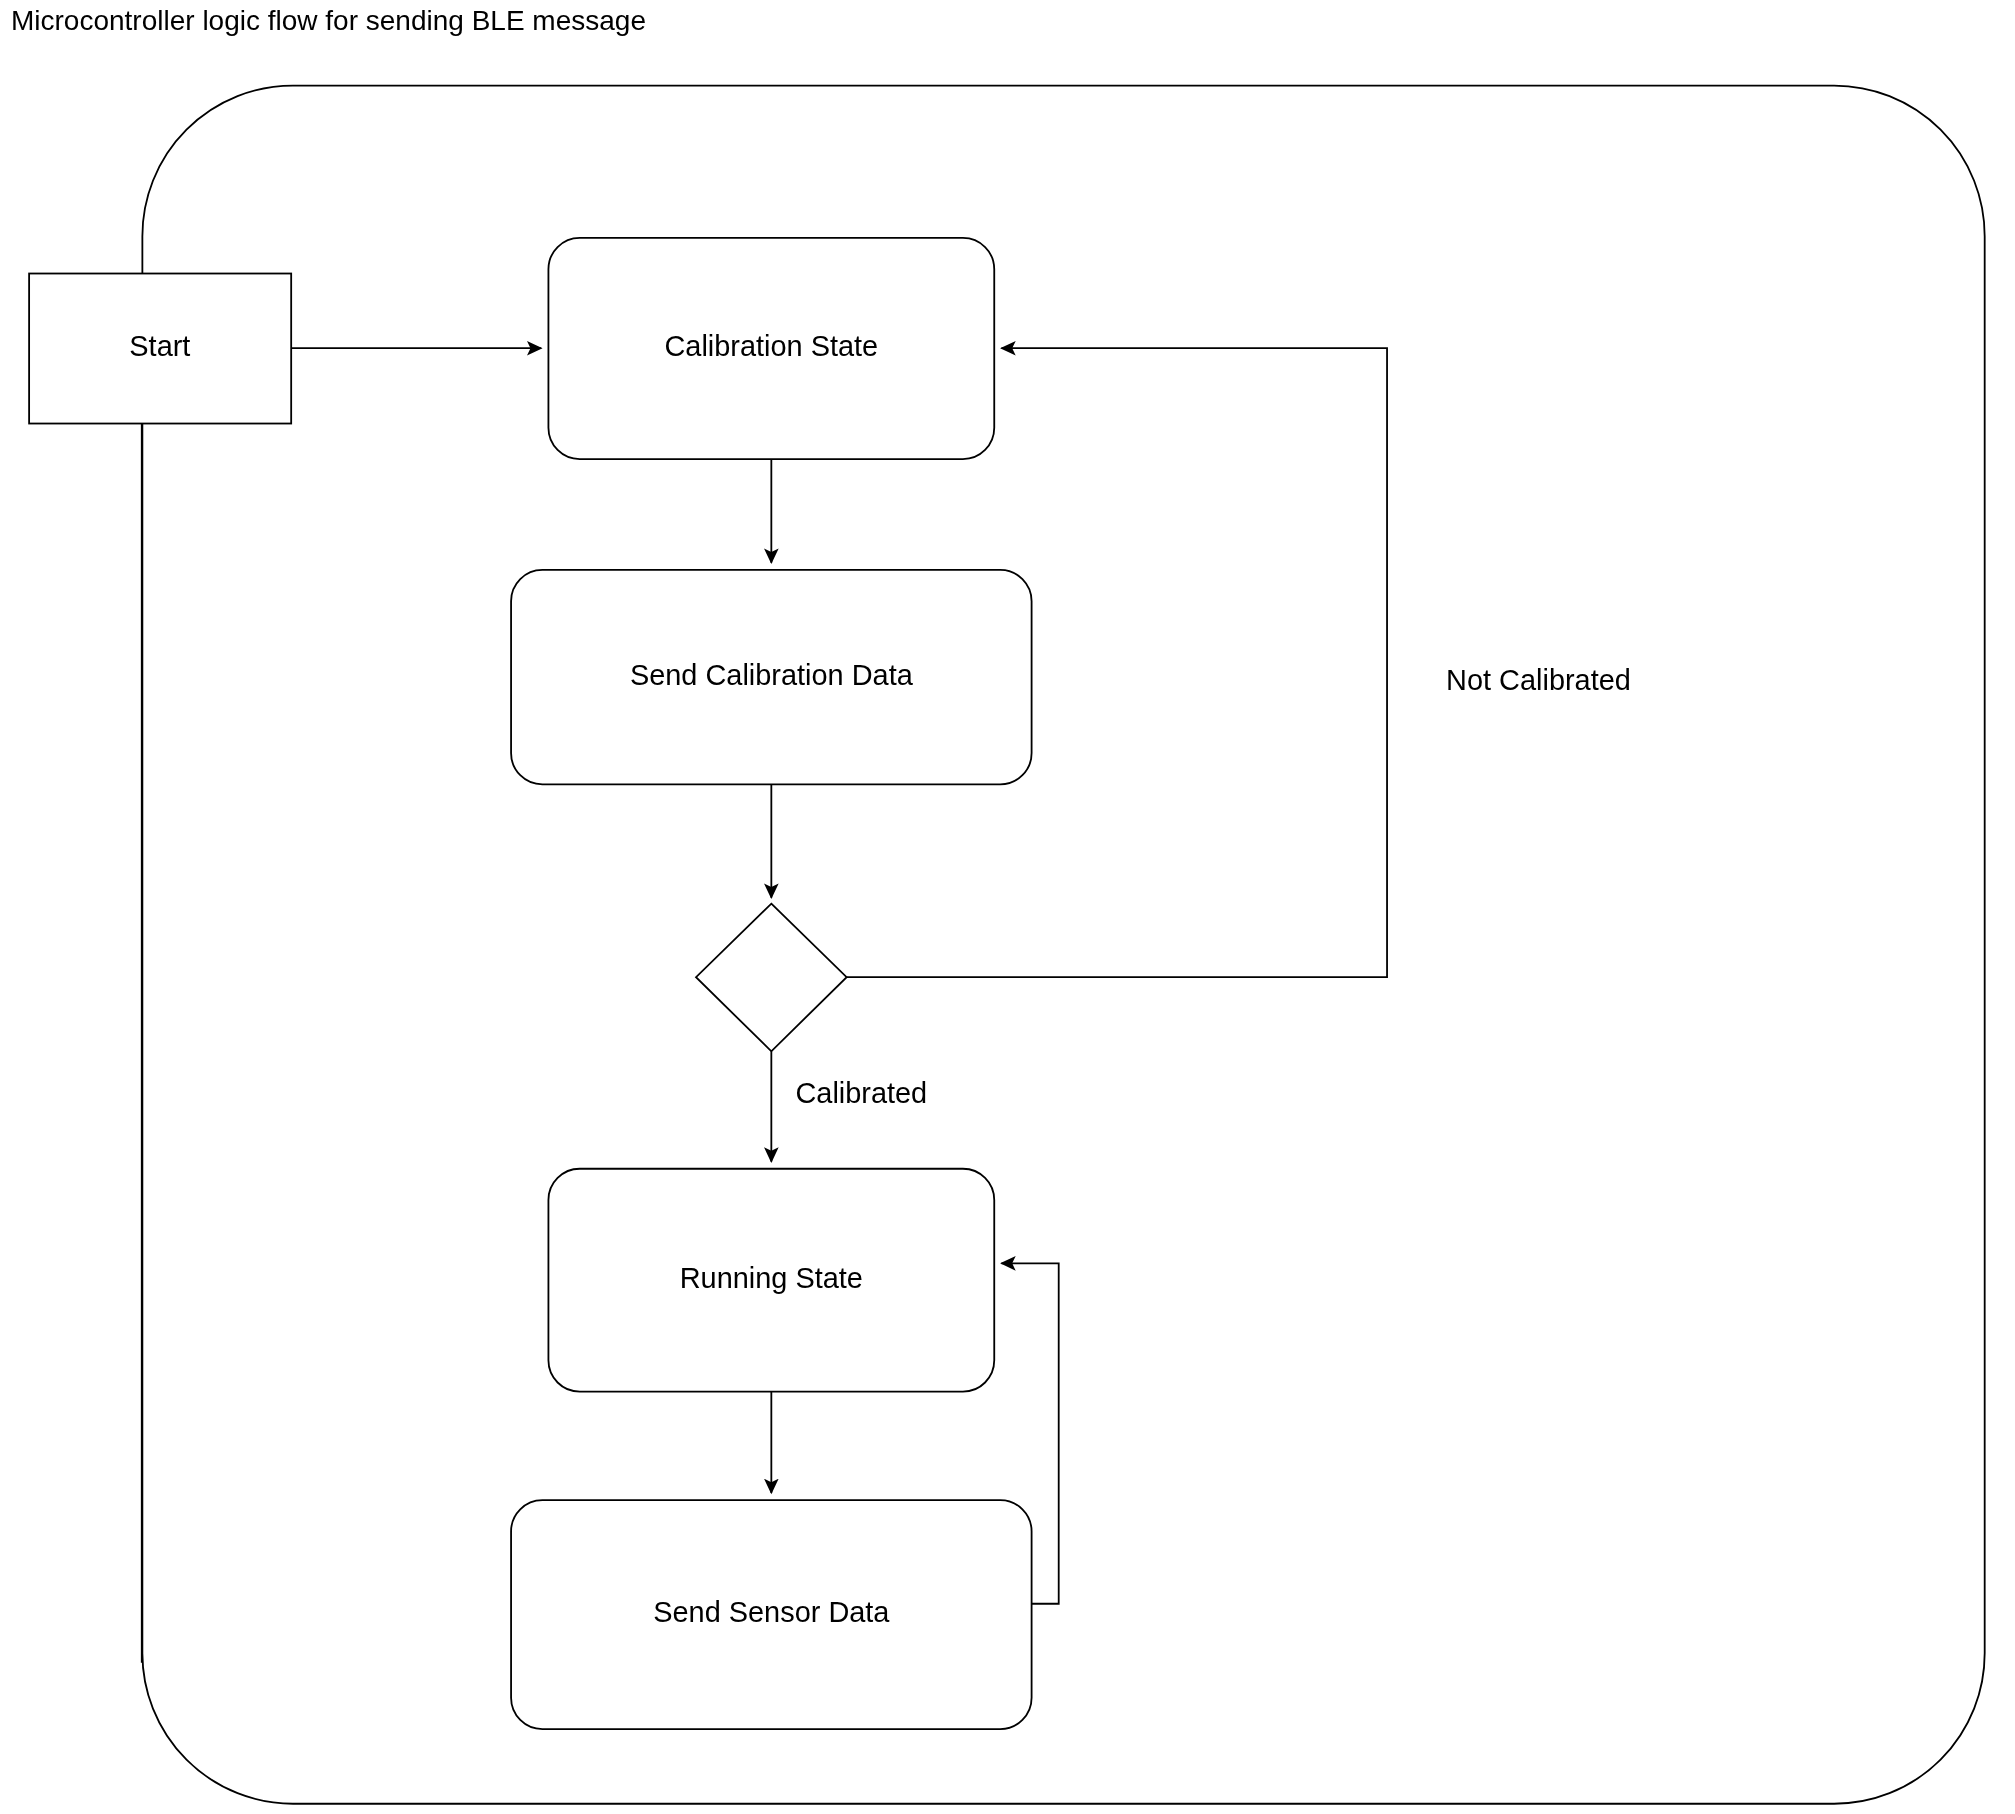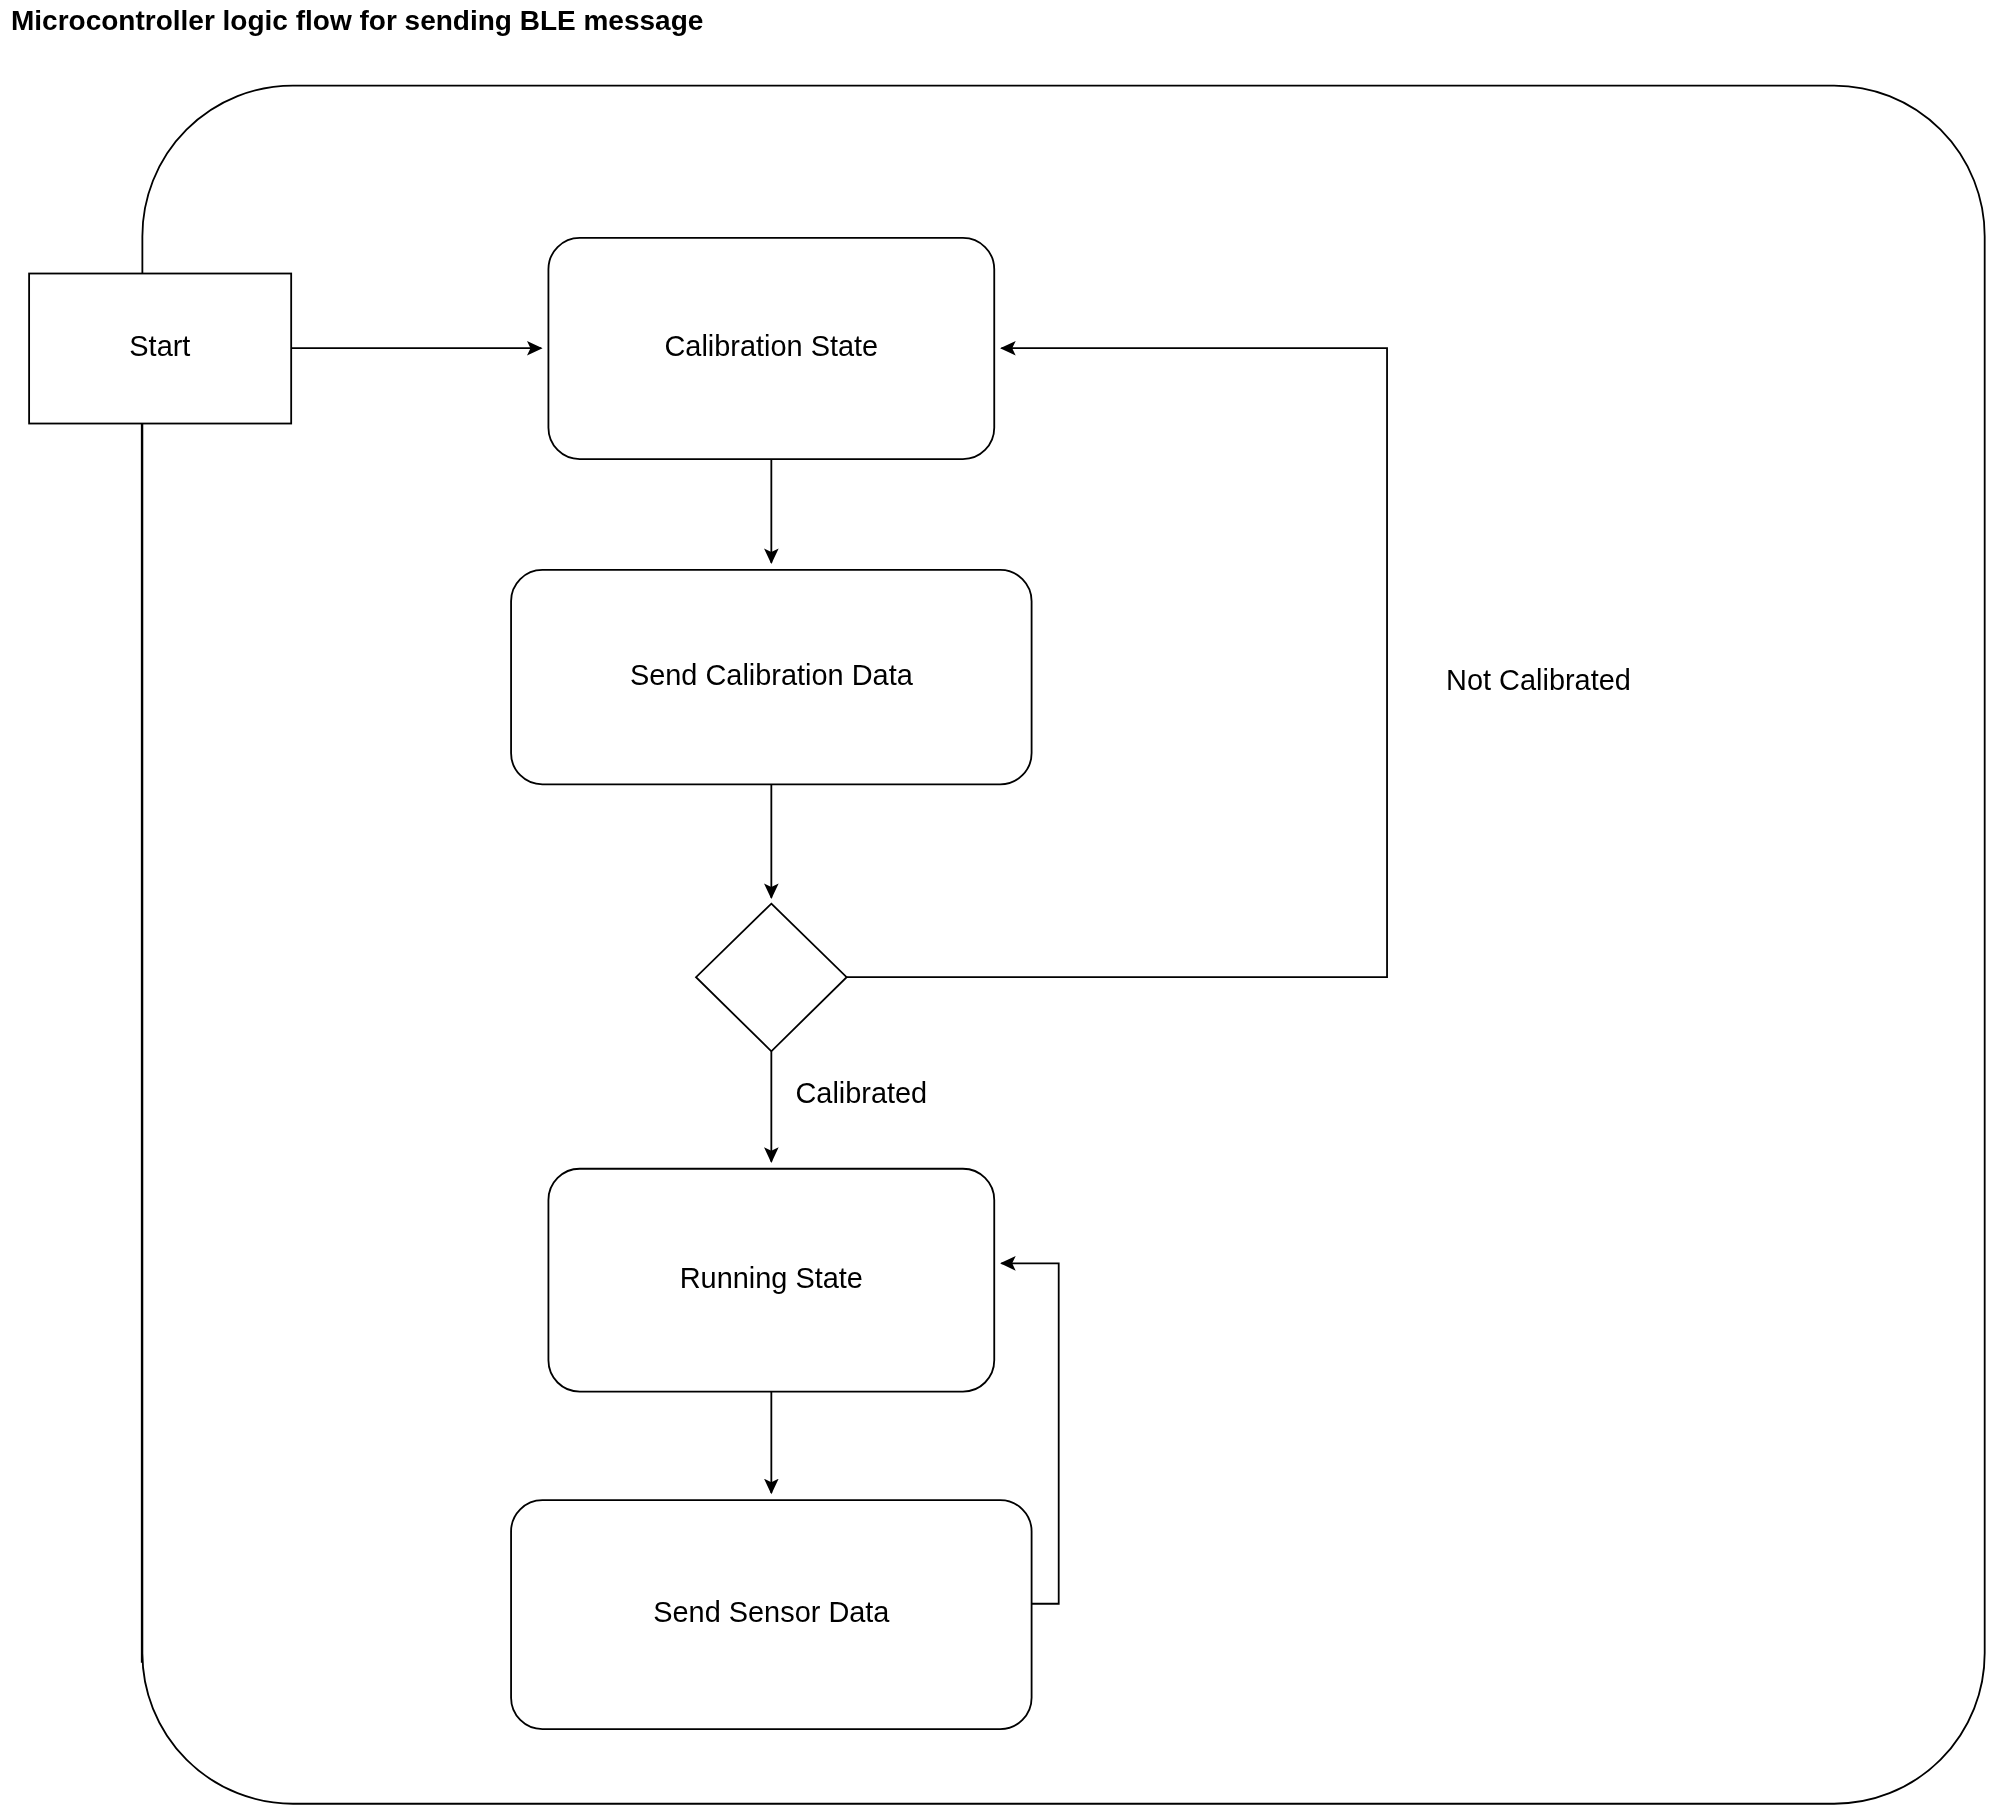--- a/index.html
+++ b/index.html
@@ -18,21 +18,20 @@
   }
   #diagram-title {
     position: absolute;
     left: 11px;
     top: 3.6px;
     font-size: 28px;
     line-height: 34px;
     color: #000000;
     white-space: nowrap;
     font-family: "Liberation Sans", sans-serif;
-    font-weight: bold;
   }
   svg#flow {
     position: absolute;
     left: 0;
     top: 0;
     width: 2015px;
     height: 1814px;
   }
   .node-shape {
     fill: #ffffff;

